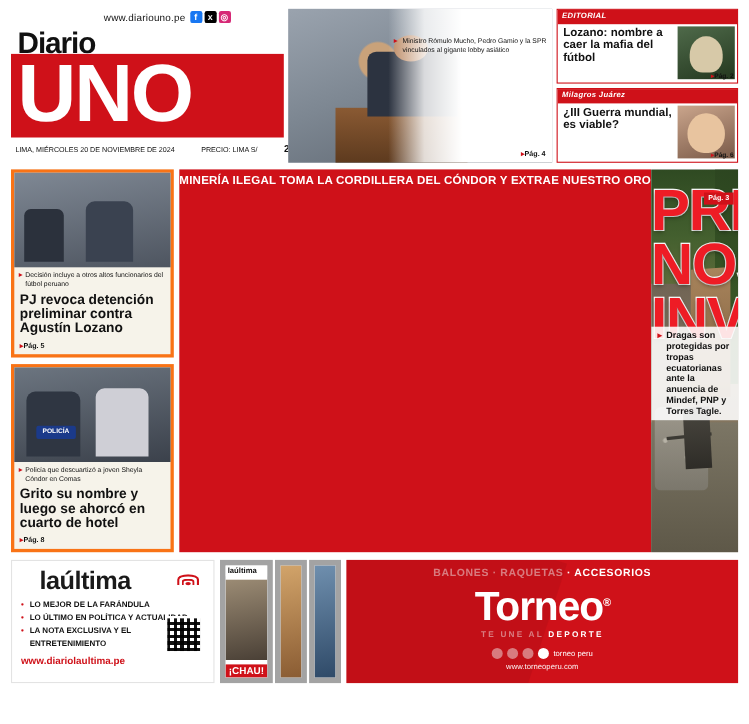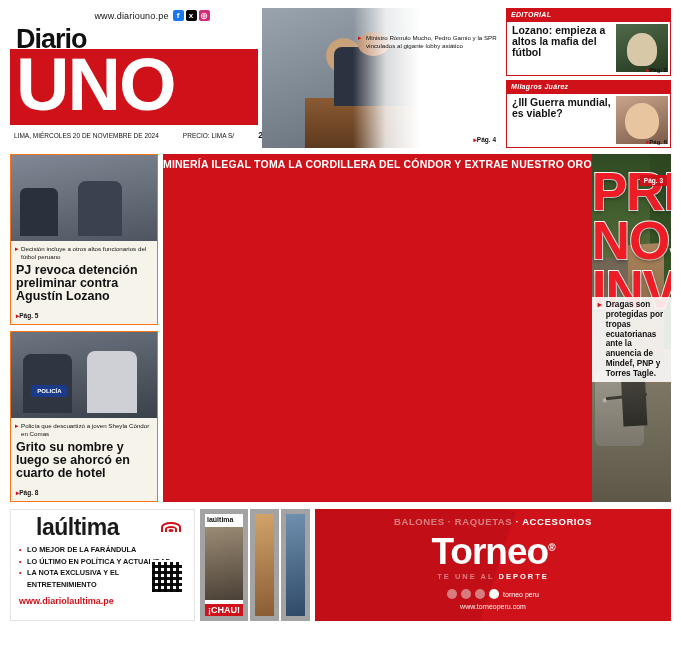--- a/index.html
+++ b/index.html
@@ -193,21 +193,21 @@
   
   .body-row {
     display: flex;
     gap: 5px;
     margin-top: 6px;
     height: 348px;
   }
 
   
   .side-col { width: 148px; display: flex; flex-direction: column; gap: 6px; }
-  .side-story { border: 1px solid #f97316; background: #f6f3ea; position: relative; flex: 1; display: flex; flex-direction: column; }
+  .side-story { border: 3px solid #f97316; background: #f6f3ea; position: relative; flex: 1; display: flex; flex-direction: column; }
   .side-photo { height: 86px; position: relative; overflow: hidden; }
   .sp1 { background: linear-gradient(170deg,#7f8894 0%, #4e5560 100%); }
   .sp1::before { content:""; position:absolute; left:6%; top:38%; width:26%; height:56%; background:#2b313c; border-radius:6px 6px 0 0; }
   .sp1::after { content:""; position:absolute; left:46%; top:30%; width:30%; height:64%; background:#3a4250; border-radius:8px 8px 0 0; }
   .sp2 { background: linear-gradient(170deg,#6c7580 0%, #3b414b 100%); }
   .sp2::before { content:""; position:absolute; left:8%; top:26%; width:34%; height:68%; background:#2f3642; border-radius:8px 8px 0 0; }
   .sp2::after { content:""; position:absolute; left:52%; top:22%; width:34%; height:72%; background:#cfcfd6; border-radius:8px 8px 0 0; }
   .police-badge {
     position: absolute; left: 14%; top: 62%; width: 36px; height: 12px;
     background: #1b3a8a; color: #fff; font-size: 6px; font-weight: bold;
@@ -427,21 +427,21 @@
       </div>
       <div class="overlay"></div>
       <div class="lead-kicker">Ministro Rómulo Mucho, Pedro Gamio y la SPR vinculados al gigante lobby asiático</div>
       <div class="lead-pag">Pág. 4</div>
     </div>
 
     <div class="right-top">
 
       <div class="rbox">
         <div class="rbox-head">EDITORIAL</div>
-        <div class="rbox-body">Lozano: empieza a altos la mafia del fútbol</div>
+        <div class="rbox-body">Lozano: nombre a caer la mafia del fútbol</div>
         <div class="rbox-thumb t1"></div>
         <div class="rbox-pag">Pág. 2</div>
       </div>
 
       <div class="rbox">
         <div class="rbox-head">Milagros Juárez</div>
         <div class="rbox-body">¿III Guerra mundial, es viable?</div>
         <div class="rbox-thumb t2"></div>
         <div class="rbox-pag">Pág. 6</div>
       </div>

